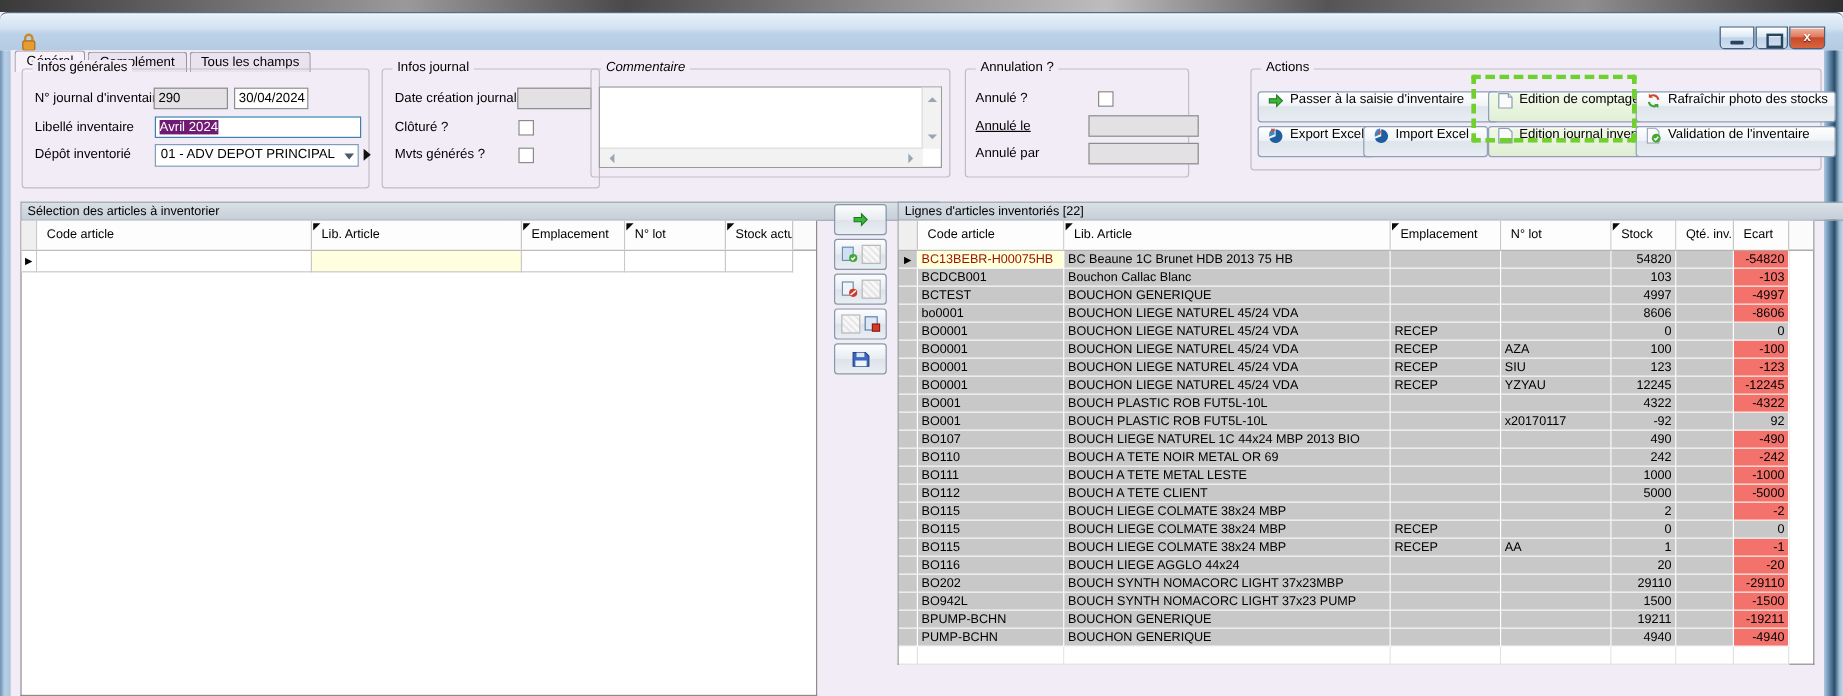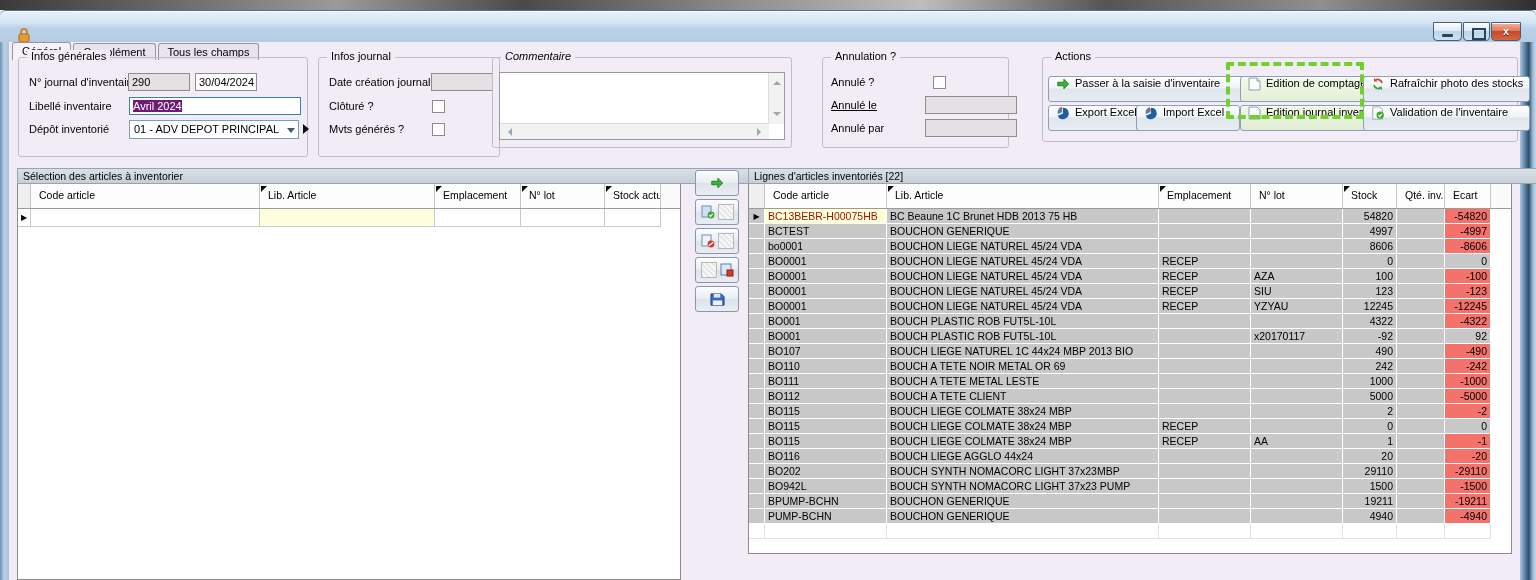--- a/index.html
+++ b/index.html
@@ -171,21 +171,21 @@
       <span class="sbtri sb-up"></span>
       <span class="sbtri sb-dn"></span>
     </div>
     <div class="sb-h">
       <span class="sbtri sb-lf"></span>
       <span class="sbtri sb-rt"></span>
     </div>
   </div>
 </div>
 
-<div class="abs gbox" style="left:822px;top:57px;width:187px;height:91px;">
+<div class="abs gbox" style="left:804px;top:57px;width:187px;height:91px;">
   <span class="glabel">Annulation ?</span>
   <span class="lbl" style="left:8px;top:18px;">Annulé ?</span>
   <span class="cb" style="left:110px;top:18px;"></span>
   <span class="lbl" style="left:8px;top:41px;text-decoration:underline;">Annulé le</span>
   <div class="fld dis" style="left:102px;top:38px;width:92px;"></div>
   <span class="lbl" style="left:8px;top:64px;">Annulé par</span>
   <div class="fld dis" style="left:102px;top:61px;width:92px;"></div>
 </div>
 
 <div class="abs gbox" style="left:1042px;top:57px;width:476px;height:85px;">
@@ -322,20 +322,30 @@
         <div class="cell w-code selyellow">BC13BEBR-H00075HB</div>
         <div class="cell w-lib">BC Beaune 1C Brunet HDB 2013 75 HB</div>
         <div class="cell w-empl"></div>
         <div class="cell w-lot"></div>
         <div class="cell num w-stock">54820</div>
         <div class="cell w-qte"></div>
         <div class="cell num w-ecart neg">-54820</div>
       </div>
       <div class="rrow">
         <div class="cell mk w-mk"></div>
+        <div class="cell w-code">BCDCB001</div>
+        <div class="cell w-lib">Bouchon Callac Blanc</div>
+        <div class="cell w-empl"></div>
+        <div class="cell w-lot"></div>
+        <div class="cell num w-stock">103</div>
+        <div class="cell w-qte"></div>
+        <div class="cell num w-ecart neg">-103</div>
+      </div>
+      <div class="rrow">
+        <div class="cell mk w-mk"></div>
         <div class="cell w-code">BCTEST</div>
         <div class="cell w-lib">BOUCHON GENERIQUE</div>
         <div class="cell w-empl"></div>
         <div class="cell w-lot"></div>
         <div class="cell num w-stock">4997</div>
         <div class="cell w-qte"></div>
         <div class="cell num w-ecart neg">-4997</div>
       </div>
       <div class="rrow">
         <div class="cell mk w-mk"></div>

